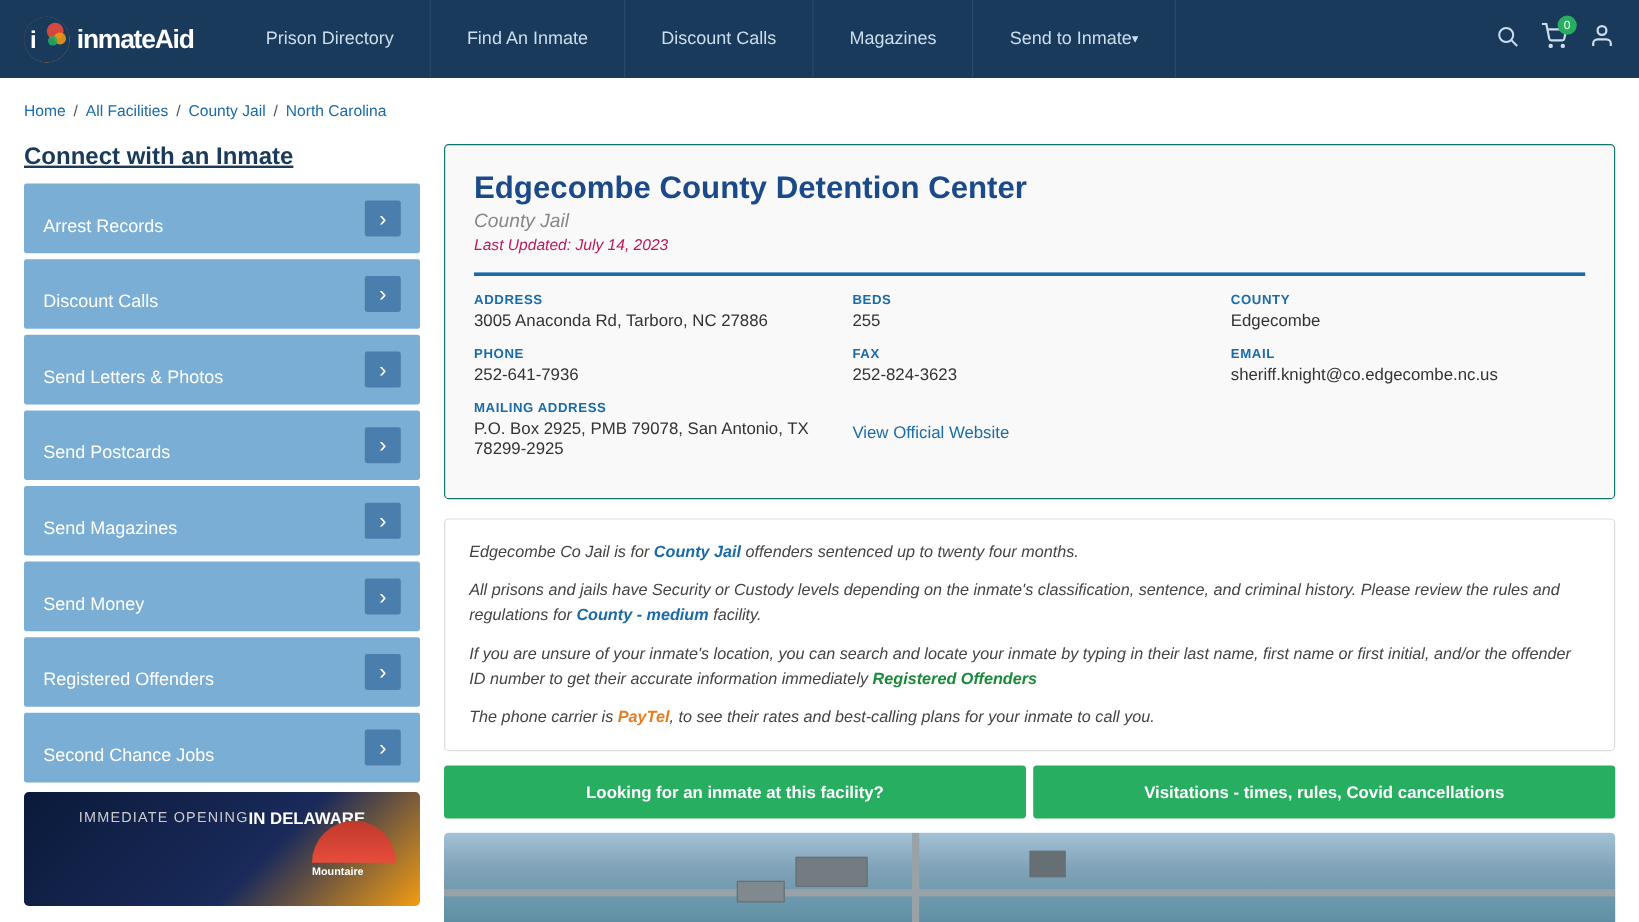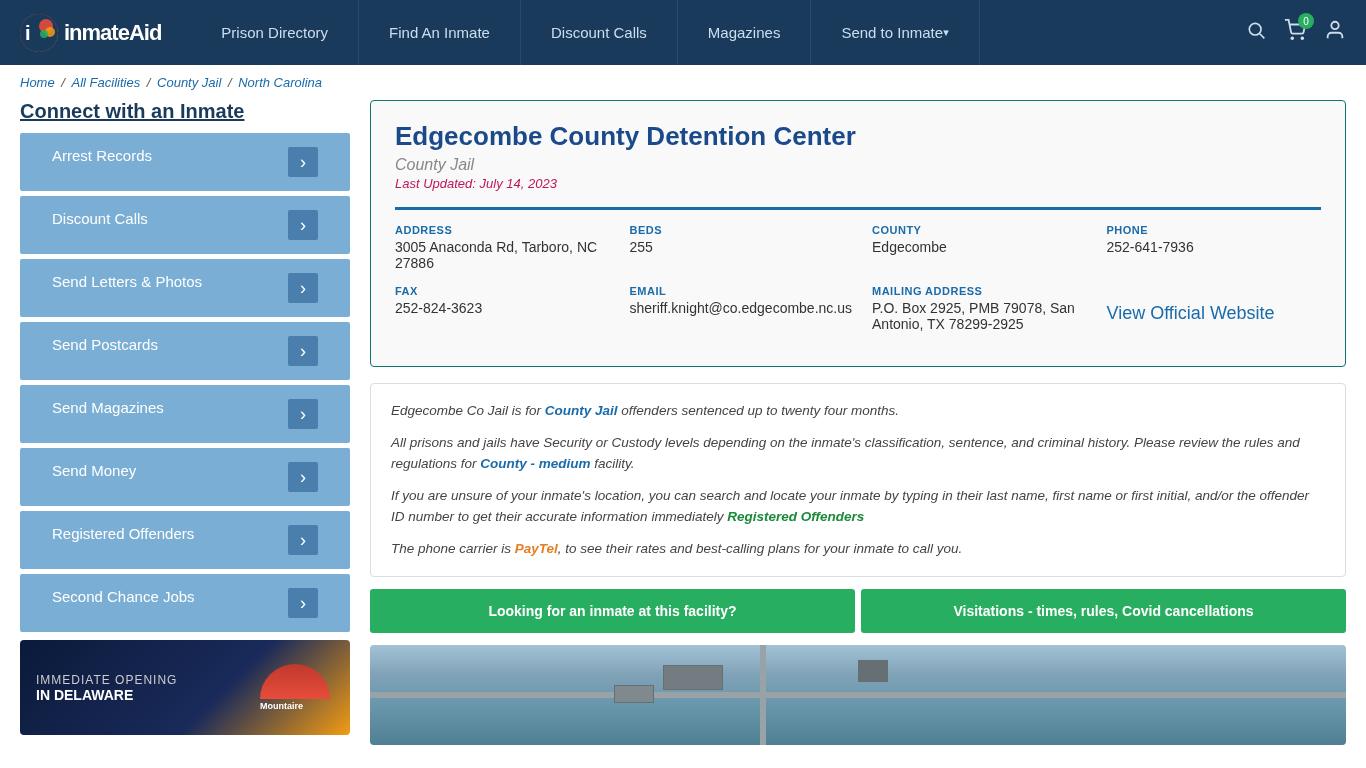--- a/index.html
+++ b/index.html
@@ -69,24 +69,23 @@
       background: #27ae60;
       color: #fff;
       font-size: 10px;
       border-radius: 50%;
       width: 16px; height: 16px;
       display: flex; align-items: center; justify-content: center;
     }
 
     
     .breadcrumb {
-      padding: 10px 20px;
+      padding: 20px 20px;
       font-size: 13px;
       color: #1a6baa;
-      font-style: italic;
     }
     .breadcrumb a { color: #1a6baa; text-decoration: none; }
     .breadcrumb span { color: #555; margin: 0 3px; }
 
     
     .page-body {
       display: flex;
       padding: 0 20px 20px 20px;
       gap: 20px;
       max-width: 1366px;
@@ -99,47 +98,47 @@
     }
     .sidebar-title {
       font-size: 20px;
       font-weight: bold;
       color: #1a3a5c;
       text-decoration: underline;
       margin-bottom: 10px;
     }
     .sidebar-item {
       display: flex;
-      align-items: flex-start;
+      align-items: flex-end;
       justify-content: space-between;
       background: #7aaed4;
       color: #fff;
       font-size: 15px;
-      padding: 14px 32px;
+      padding: 14px 16px;
       margin-bottom: 5px;
       cursor: pointer;
       border-radius: 2px;
     }
     .sidebar-arrow {
       background: #4a7fad;
       border-radius: 2px;
       width: 30px; height: 30px;
       display: flex; align-items: center; justify-content: center;
       font-size: 18px;
     }
 
     
     .ad-banner {
       width: 330px;
       height: 95px;
       margin-top: 8px;
       background: linear-gradient(135deg, #0a1a3a 0%, #1a2a5a 60%, #f39c12 100%);
       border-radius: 4px;
       display: flex;
-      flex-direction: column;
+      flex-direction: row;
       justify-content: center;
       padding: 14px 16px;
       color: #fff;
       overflow: hidden;
       position: relative;
     }
     .ad-banner-line1 {
       font-size: 12px;
       letter-spacing: 1px;
       color: #ccc;
@@ -198,41 +197,41 @@
     }
     .facility-updated {
       font-size: 13px;
       color: #be185d;
       font-style: italic;
       margin-bottom: 16px;
     }
 
     .info-grid {
       display: grid;
-      grid-template-columns: 1fr 1fr 1fr 1fr;
+      grid-template-columns: 1fr 1fr 1fr;
       gap: 14px 20px;
       border-top: 3px solid #1a6baa;
       padding-top: 14px;
       margin-bottom: 14px;
     }
     .info-label {
       font-size: 11px;
       font-weight: bold;
       color: #1a6baa;
       letter-spacing: 0.5px;
       margin-bottom: 3px;
     }
     .info-value {
       font-size: 14px;
       color: #333;
     }
     .info-link {
       color: #1a6baa;
       text-decoration: none;
-      font-size: 18px;
+      font-size: 14px;
     }
 
     
     .desc-section {
       border: 1px solid #ddd;
       border-radius: 4px;
       padding: 16px 20px;
       background: #fff;
       margin-bottom: 12px;
     }

